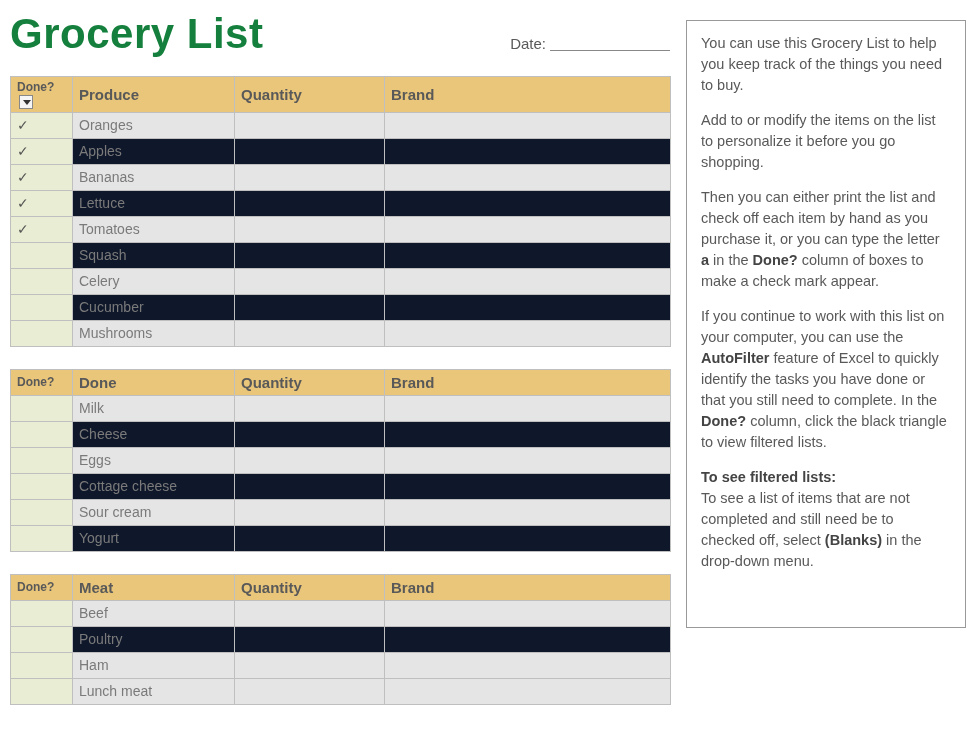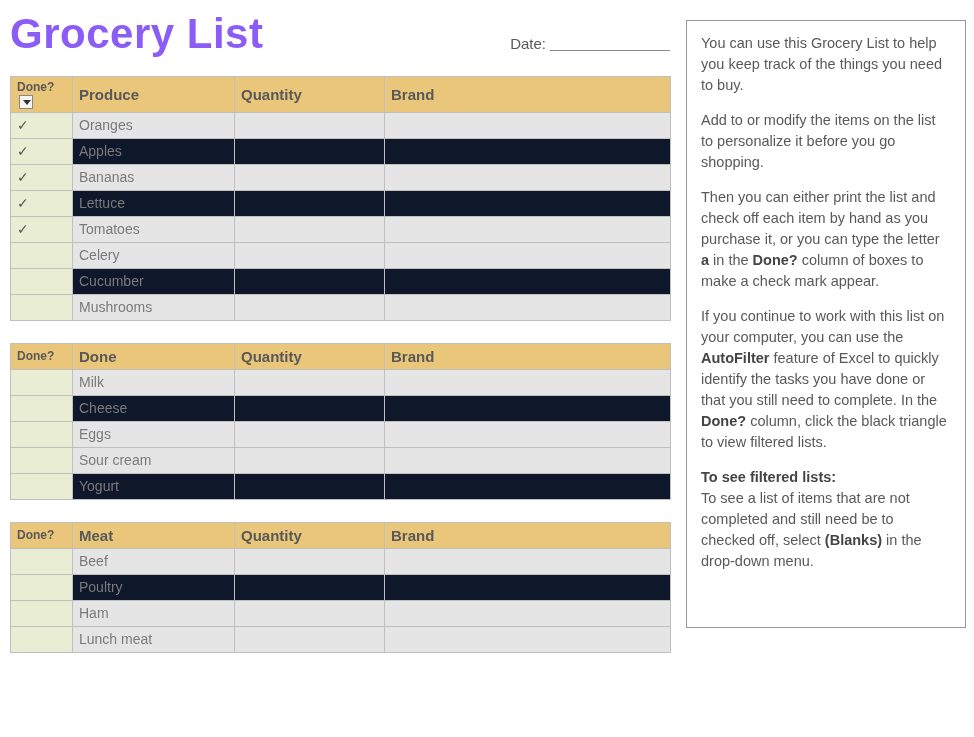--- a/index.html
+++ b/index.html
@@ -19,21 +19,21 @@
 }
 .title-row {
   display: flex;
   align-items: flex-end;
   justify-content: space-between;
   margin-bottom: 18px;
 }
 .page-title {
   font-size: 42px;
   font-weight: bold;
-  color: #8b5cf6;
+  color: #15803d;
   letter-spacing: 0.5px;
 }
 .date-area {
   display: flex;
   align-items: flex-start;
   gap: 4px;
   margin-bottom: 6px;
 }
 .date-label {
   font-size: 15px;
@@ -171,20 +171,26 @@
               <td>Lettuce</td>
               <td></td>
               <td></td>
             </tr>
             <tr class="odd">
               <td class="done-cell"><span class="check">✓</span></td>
               <td>Tomatoes</td>
               <td></td>
               <td></td>
             </tr>
+            <tr class="even">
+              <td class="done-cell"></td>
+              <td>Squash</td>
+              <td></td>
+              <td></td>
+            </tr>
             <tr class="odd">
               <td class="done-cell"></td>
               <td>Celery</td>
               <td></td>
               <td></td>
             </tr>
             <tr class="even">
               <td class="done-cell"></td>
               <td>Cucumber</td>
               <td></td>
@@ -224,20 +230,26 @@
             </tr>
             <tr class="even">
               <td class="done-cell"></td>
               <td>Cheese</td>
               <td></td>
               <td></td>
             </tr>
             <tr class="odd">
               <td class="done-cell"></td>
               <td>Eggs</td>
+              <td></td>
+              <td></td>
+            </tr>
+            <tr class="even">
+              <td class="done-cell"></td>
+              <td>Cottage cheese</td>
               <td></td>
               <td></td>
             </tr>
             <tr class="odd">
               <td class="done-cell"></td>
               <td>Sour cream</td>
               <td></td>
               <td></td>
             </tr>
             <tr class="even">

